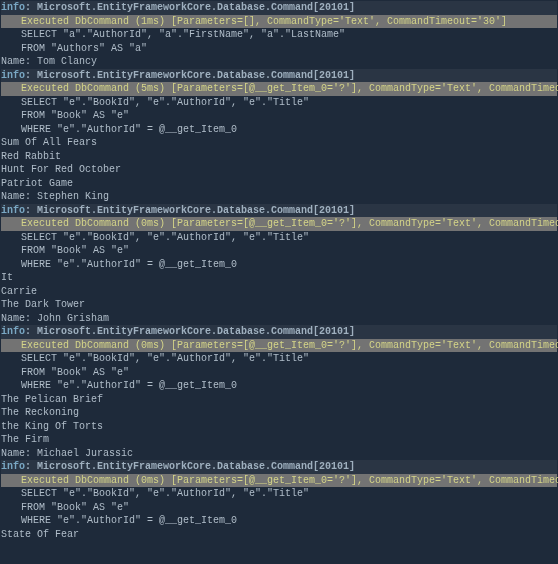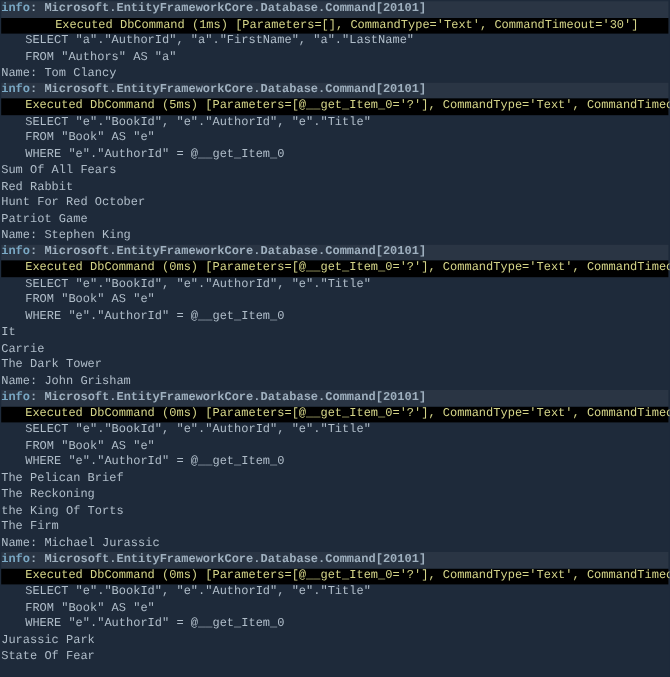--- a/index.html
+++ b/index.html
@@ -20,23 +20,22 @@
     }
     .line {
       white-space: pre;
     }
     .info-line {
       background: #2a3544;
       color: #9fb0bf;
       font-weight: bold;
     }
     .exec-line {
-      background: #000000;
+      background: #737373;
       color: #d4d488;
-      text-align: center;
     }
     .sql-line {
       color: #b0bdc9;
       padding-left: 20px;
     }
     .name-line {
       color: #b0bdc9;
     }
     .book-line {
       color: #b0bdc9;
@@ -84,15 +83,14 @@
     <div class="line book-line">The Pelican Brief</div>
     <div class="line book-line">The Reckoning</div>
     <div class="line book-line">the King Of Torts</div>
     <div class="line book-line">The Firm</div>
     <div class="line name-line">Name: Michael Jurassic</div>
     <div class="line info-line"><span class="info-prefix">info</span><span>: Microsoft.EntityFrameworkCore.Database.Command[20101]</span></div>
     <div class="line exec-line"><span class="exec-prefix">Executed DbCommand (0ms) [Parameters=[@__get_Item_0='?'], CommandType='Text', CommandTimeout='30']</span></div>
     <div class="line sql-line">SELECT "e"."BookId", "e"."AuthorId", "e"."Title"</div>
     <div class="line sql-line">FROM "Book" AS "e"</div>
     <div class="line sql-line">WHERE "e"."AuthorId" = @__get_Item_0</div>
-    <div class="line book-line">Jurassic Park</div>
     <div class="line book-line">State Of Fear</div>
   </div>
 
 </body></html>

